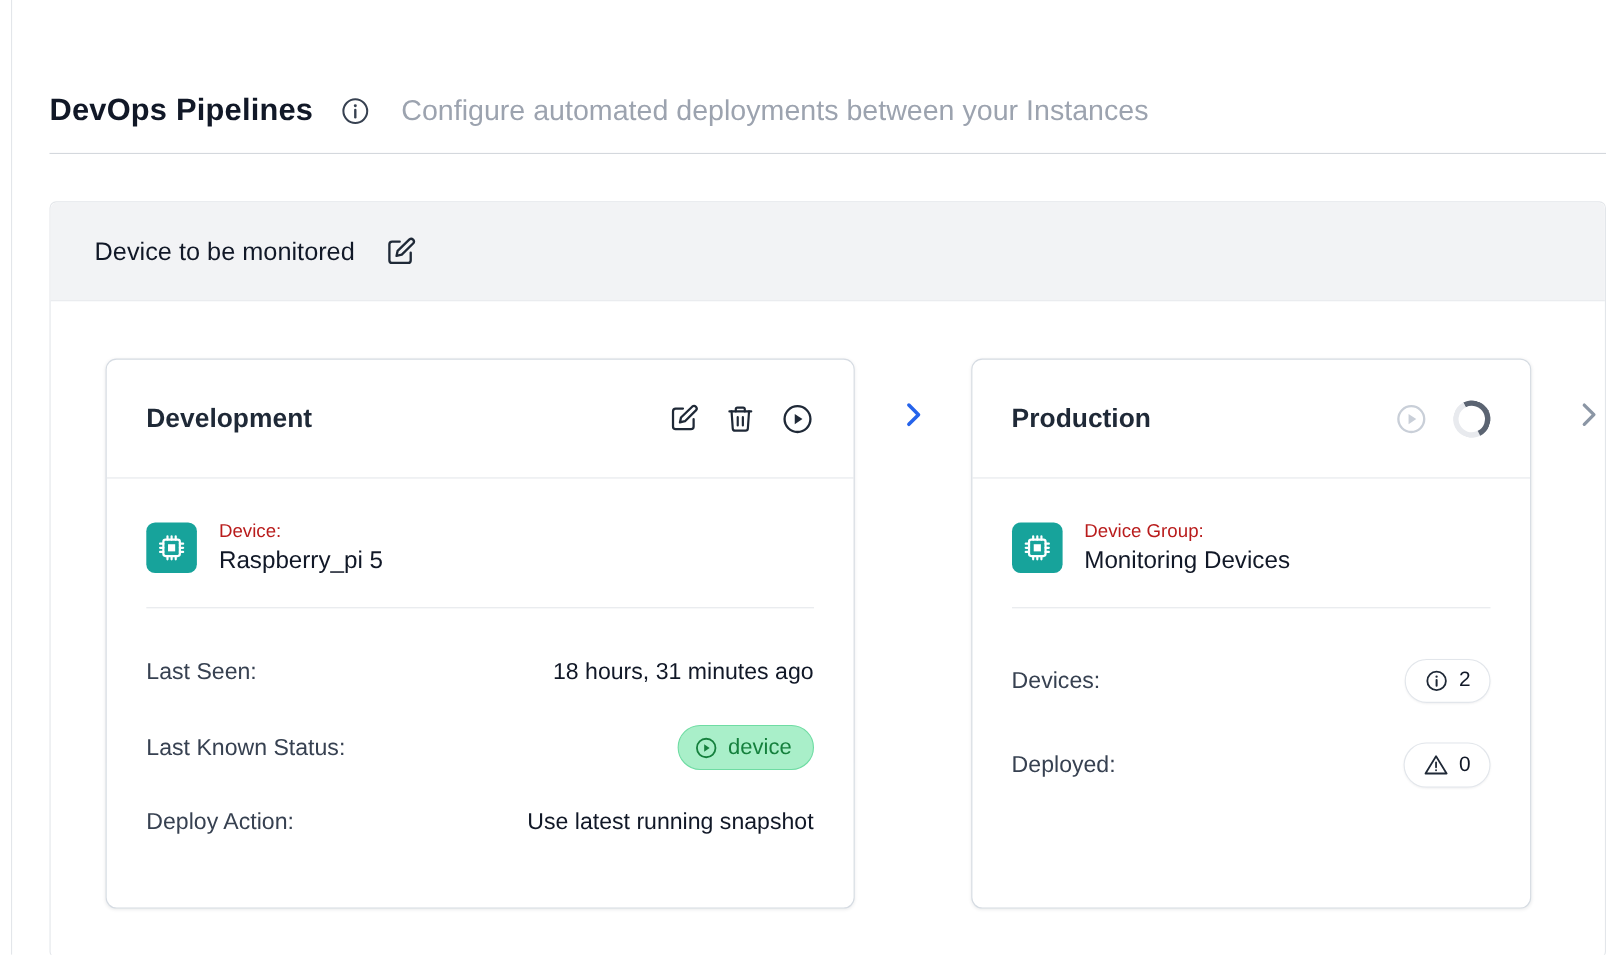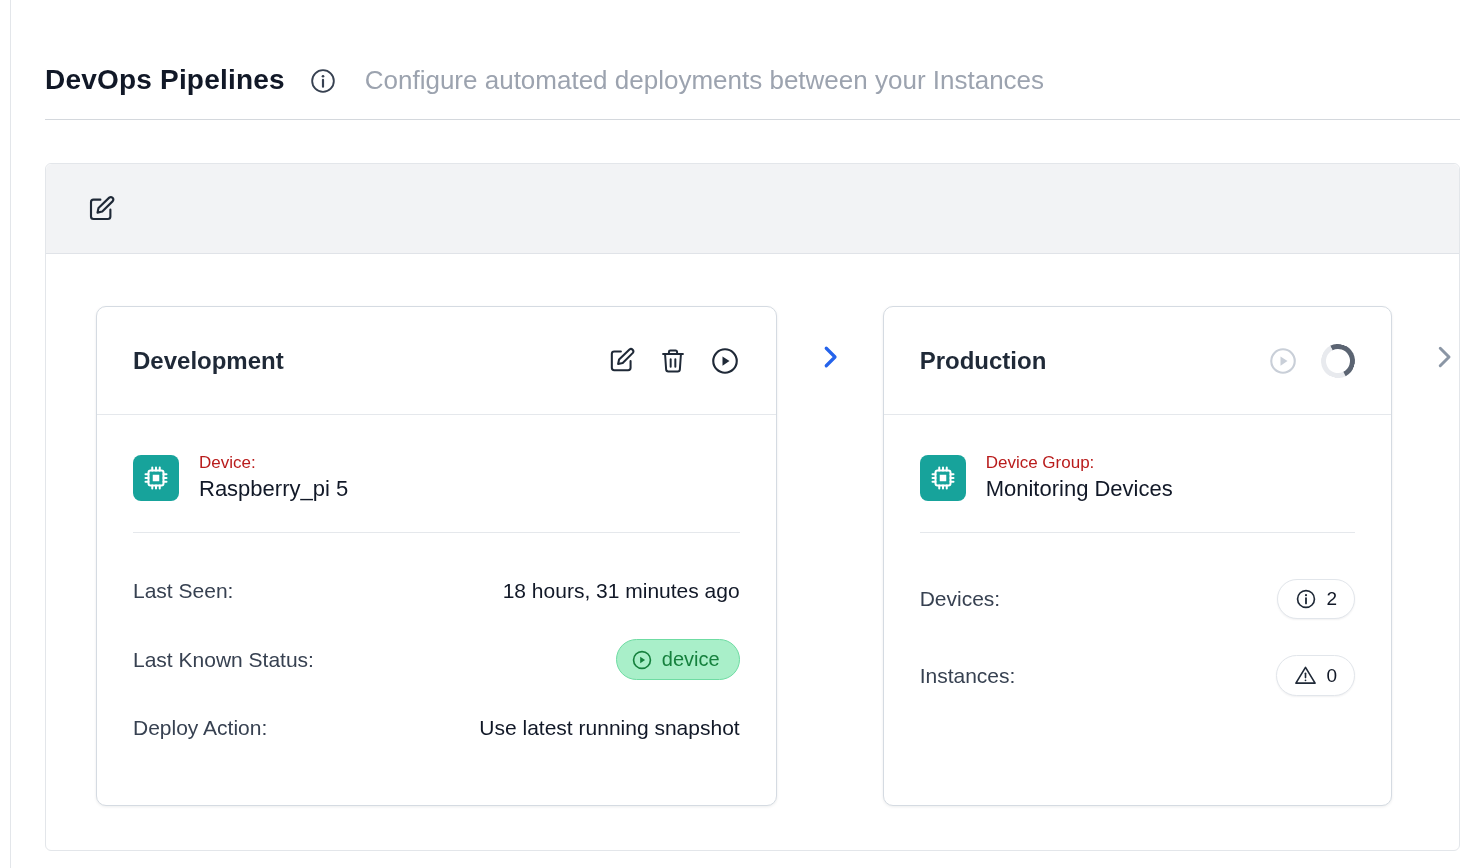--- a/index.html
+++ b/index.html
@@ -11,21 +11,21 @@
     position: relative;
     overflow: hidden;
   }
   .left-rule {
     position: absolute; left: 10px; top: 0; bottom: 0;
     width: 1px; background: #e3e6ea;
   }
   
   .page-header {
     display: flex; align-items: center; gap: 25px;
-    padding: 64px 0 0 45px;
+    padding: 84px 0 0 45px;
   }
   .page-title { font-size: 28px; font-weight: 700; color: #111827; letter-spacing: .2px; }
   .info-icon { color: #374151; display: inline-flex; margin-top: 2px; }
   .page-subtitle { font-size: 26px; color: #9ca3af; margin-left: 4px; }
   .header-divider {
     border: none; border-top: 1px solid #d4d8dd;
     margin: 23px 0 0 45px;
   }
   
   .pipeline-panel {
@@ -136,20 +136,21 @@
       <path d="M12 11v6.2" stroke-linecap="round" stroke-width="2"></path>
     </svg>
   </span>
   <span class="page-subtitle">Configure automated deployments between your Instances</span>
 </header>
 
 <hr class="header-divider">
 
 <section class="pipeline-panel">
   <div class="panel-header">
+    <span>Device to be monitored</span>
     <span class="panel-edit-icon">
       <svg width="30" height="30" viewBox="0 0 24 24" fill="none" stroke="currentColor" stroke-width="1.7" stroke-linecap="round" stroke-linejoin="round">
         <path d="M11.5 4.5H6a2 2 0 0 0-2 2V18a2 2 0 0 0 2 2h11.5a2 2 0 0 0 2-2v-5.5"></path>
         <path d="M18.6 2.9a2 2 0 0 1 2.8 2.8L13 14l-3.8.9L10 11.2 18.6 2.9z"></path>
       </svg>
     </span>
   </div>
 
   <div class="panel-body">
 
@@ -258,21 +259,21 @@
               <svg width="22" height="22" viewBox="0 0 24 24" fill="none" stroke="currentColor" stroke-width="1.8">
                 <circle cx="12" cy="12" r="9.2"></circle>
                 <circle cx="12" cy="7.8" r="1.15" fill="currentColor" stroke="none"></circle>
                 <path d="M12 11v5.8" stroke-linecap="round" stroke-width="2"></path>
               </svg>
             </span>
             <span>2</span>
           </span>
         </div>
         <div class="kv-row tight">
-          <span class="kv-label">Instances:</span>
+          <span class="kv-label">Deployed:</span>
           <span class="count-pill">
             <span class="pill-icon">
               <svg width="23" height="23" viewBox="0 0 24 24" fill="none" stroke="currentColor" stroke-width="1.7" stroke-linejoin="round">
                 <path d="M12 3.6L22 20H2z"></path>
                 <path d="M12 9.6v4.6" stroke-linecap="round"></path>
                 <circle cx="12" cy="17" r="0.9" fill="currentColor" stroke="none"></circle>
               </svg>
             </span>
             <span>0</span>
           </span>

